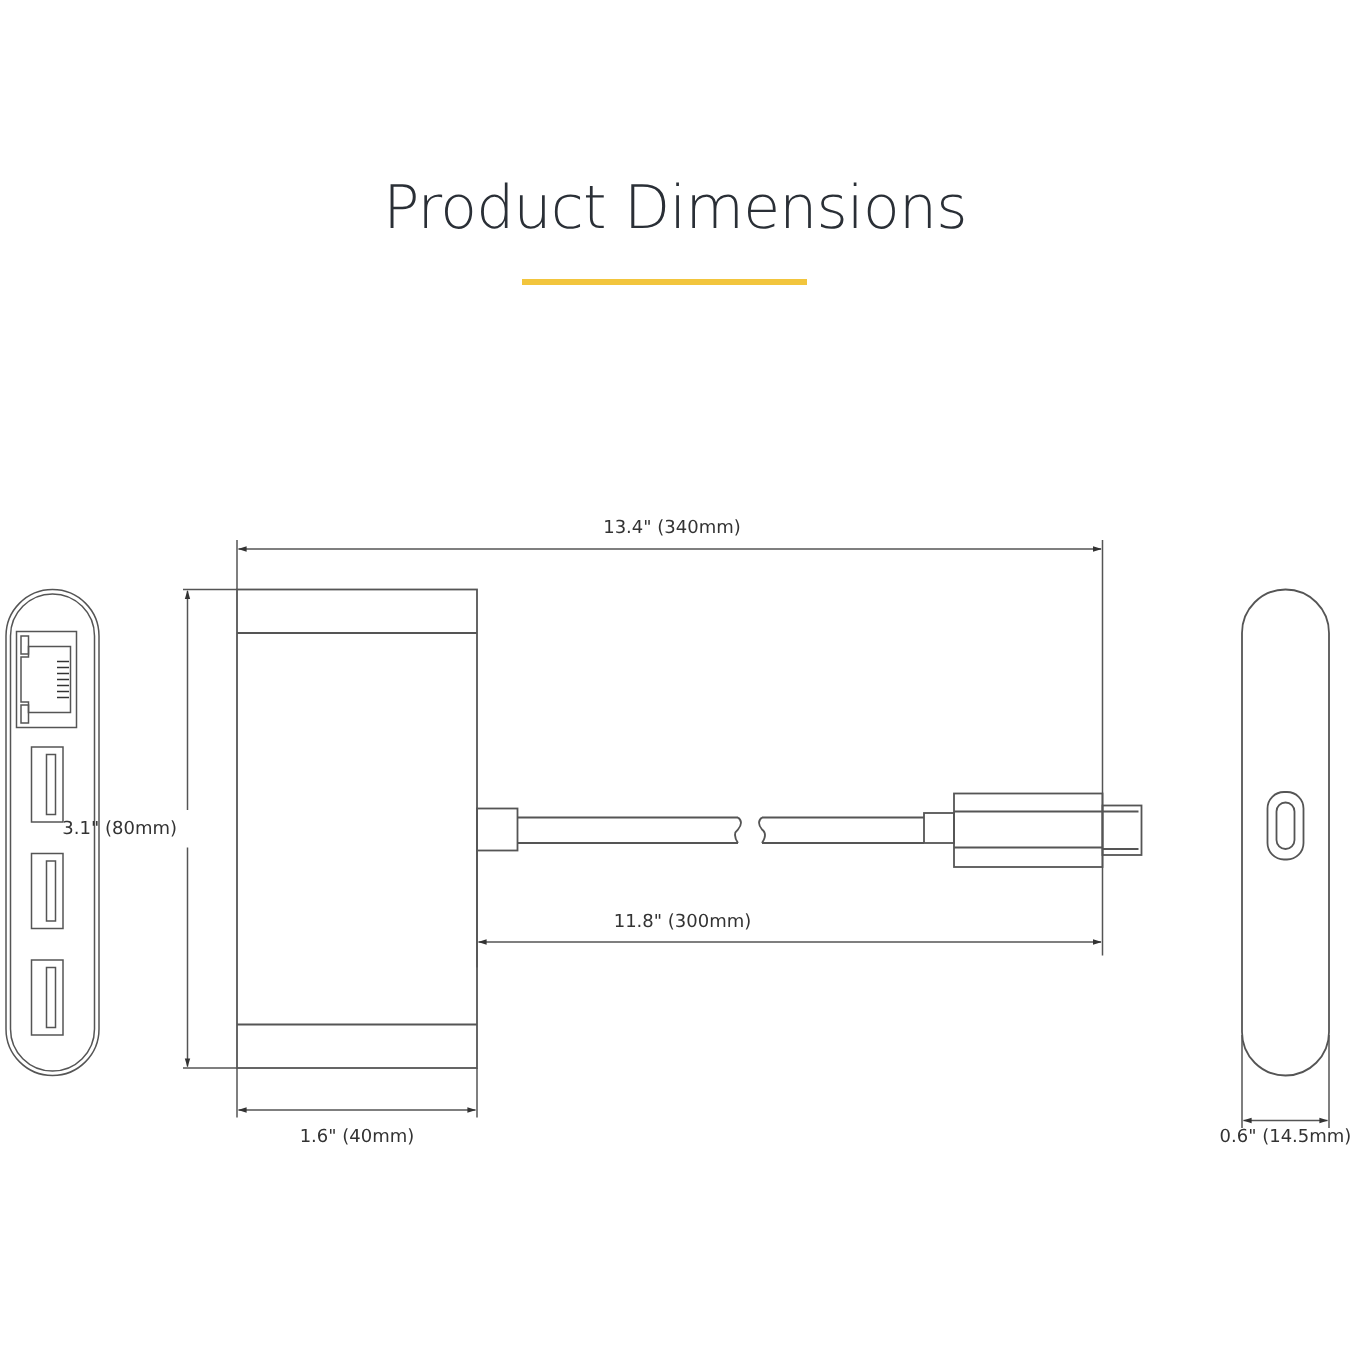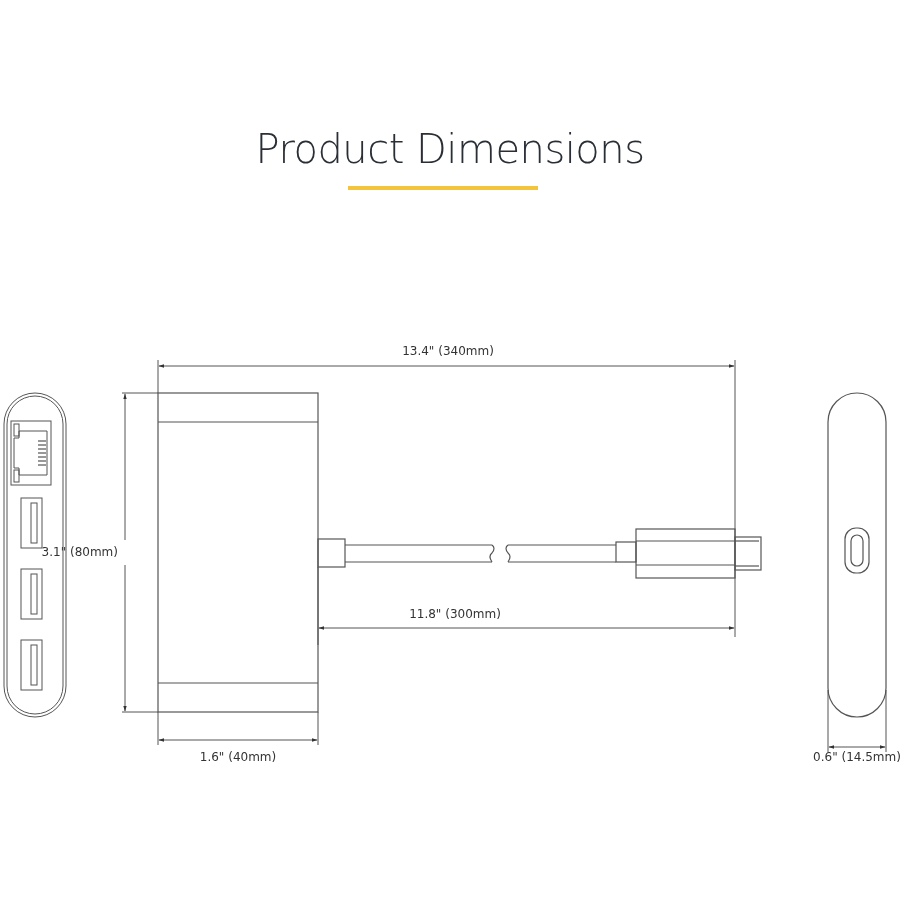--- a/index.html
+++ b/index.html
@@ -1,18 +1,18 @@
 <!DOCTYPE html>
 <html><head>
 <meta charset="utf-8">
 <style>
   html, body { margin: 0; padding: 0; background: #ffffff; }
   body { width: 900px; height: 900px; position: relative; overflow: hidden;
          font-family: "DejaVu Sans", "Liberation Sans", sans-serif; }
-  #title { position: absolute; left: 0; top: 126px; width: 900px; text-align: center;
+  #title { position: absolute; left: 0; top: 116px; width: 900px; text-align: center;
            font-family: "DejaVu Sans", sans-serif; font-weight: 200; font-size: 40px;
            color: #2a2f36; letter-spacing: -0.5px; }
   #underline { position: absolute; left: 348px; top: 186px; width: 190px; height: 4px;
                background: #F2C53D; }
   svg { position: absolute; left: 0; top: 0; }
   .lbl { font-family: "DejaVu Sans", sans-serif; font-size: 12px; fill: #333333; }
 </style>
 </head>
 <body>
 

